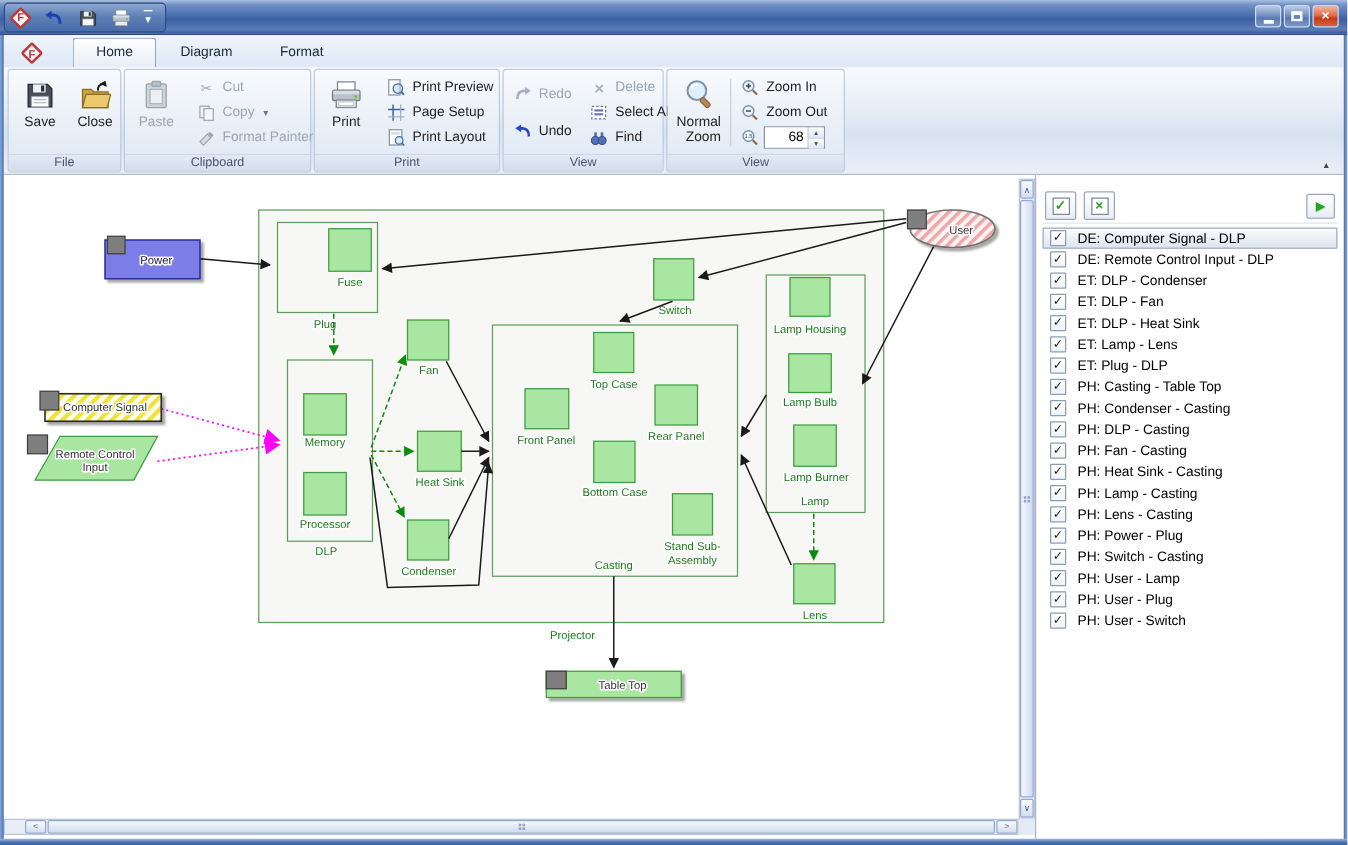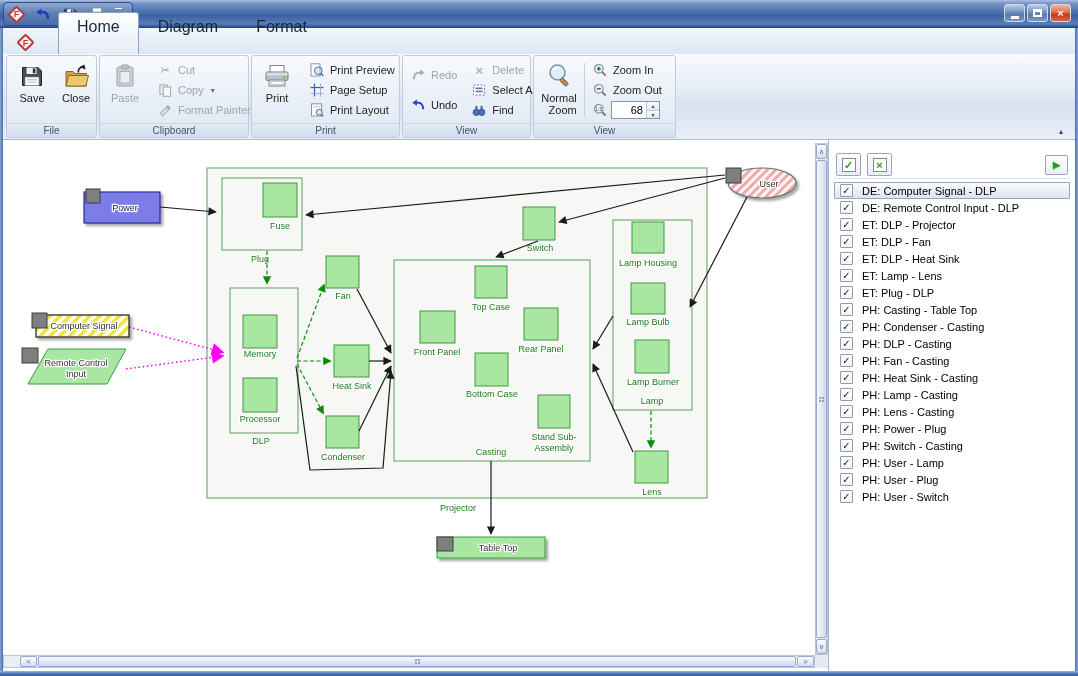--- a/index.html
+++ b/index.html
@@ -34,21 +34,21 @@
 
   
   .frame-l{position:absolute;left:0;top:28px;bottom:0;width:3px;background:linear-gradient(90deg,#87a5d6,#4a6fae)}
   .frame-r{position:absolute;right:0;top:28px;bottom:0;width:3px;background:linear-gradient(90deg,#4a6fae,#87a5d6)}
   .frame-b{position:absolute;left:0;bottom:0;width:100%;height:5px;background:linear-gradient(#9cb5dd,#4a6fae 60%,#3a5fa2)}
 
   
   .tabrow{position:absolute;left:3px;top:28px;width:1072px;height:26px;display:flex;align-items:flex-end;
     padding-left:14px;background:linear-gradient(#f0f5fb,#dde8f5)}
   .tab-logo{margin:0 24px 3px 0;cursor:pointer}
-  .tab{padding:5px 18px 18px;font-size:16px;color:#16283d;cursor:pointer;border:1px solid transparent;border-bottom:none}
+  .tab{padding:5px 18px 6px;font-size:11px;color:#16283d;cursor:pointer;border:1px solid transparent;border-bottom:none}
   .tab.active{background:linear-gradient(#ffffff,#f0f4fa 60%,#e6edf6);border-color:#8ea4c2;
     border-radius:3px 3px 0 0;box-shadow:inset 0 1px #fff}
 
   
   .ribbon{position:absolute;left:3px;top:54px;width:1072px;height:86px;display:flex;align-items:flex-start;
     padding:1px 2px;background:linear-gradient(#f7fafd,#e6edf6 40%,#d8e2f0 62%,#e9eff7);
     border-bottom:1px solid #aebccf}
   .rgroup{position:relative;height:83px;margin:0 1px;border:1px solid #c0cbdc;border-radius:3px;
     background:linear-gradient(#f8fafd,#e9eff7 55%,#dfe8f3)}
   .rg-body{display:flex;align-items:flex-start;height:68px;padding:2px 3px}
@@ -589,21 +589,21 @@
         <div class="conn-item selected">
     <span class="cbx">✓</span>
     <span class="conn-label">DE: Computer Signal - DLP</span>
   </div>
         <div class="conn-item">
     <span class="cbx">✓</span>
     <span class="conn-label">DE: Remote Control Input - DLP</span>
   </div>
         <div class="conn-item">
     <span class="cbx">✓</span>
-    <span class="conn-label">ET: DLP - Projector</span>
+    <span class="conn-label">ET: DLP - Condenser</span>
   </div>
         <div class="conn-item">
     <span class="cbx">✓</span>
     <span class="conn-label">ET: DLP - Fan</span>
   </div>
         <div class="conn-item">
     <span class="cbx">✓</span>
     <span class="conn-label">ET: DLP - Heat Sink</span>
   </div>
         <div class="conn-item">

